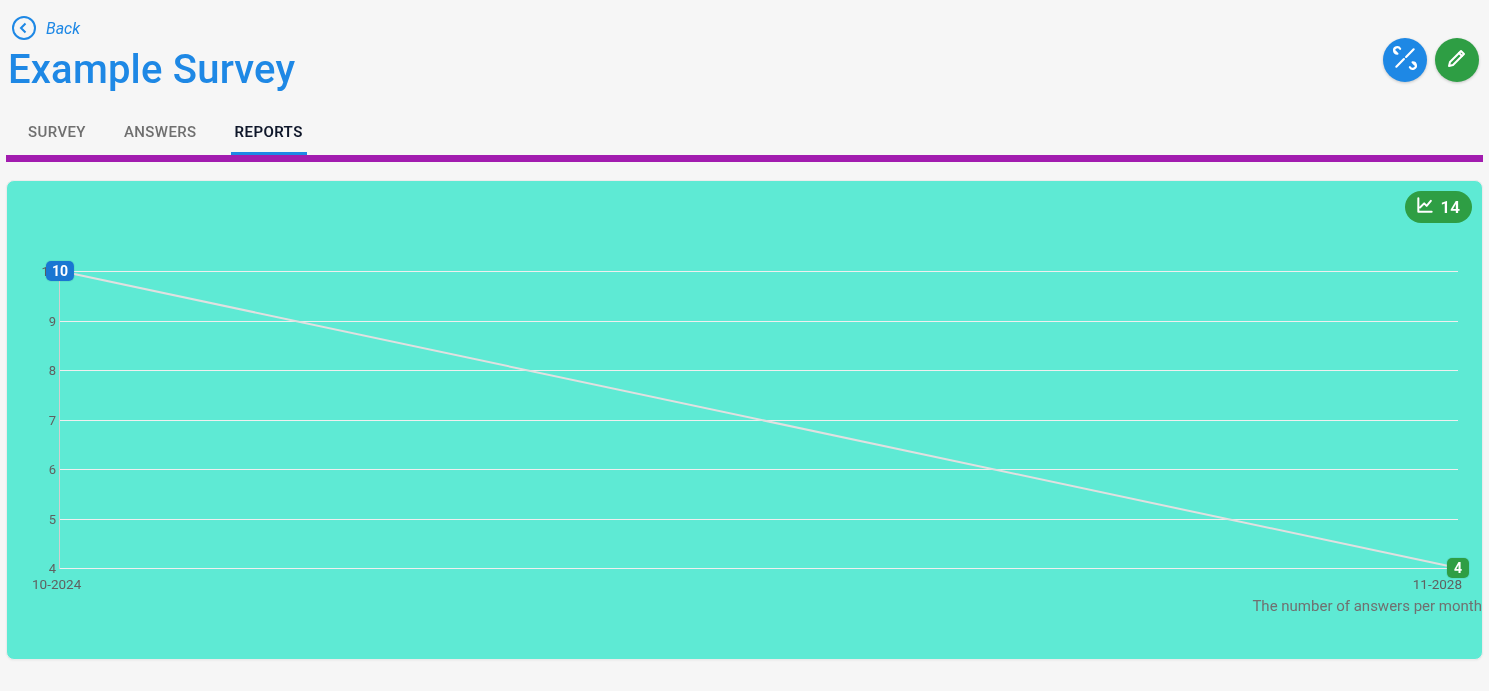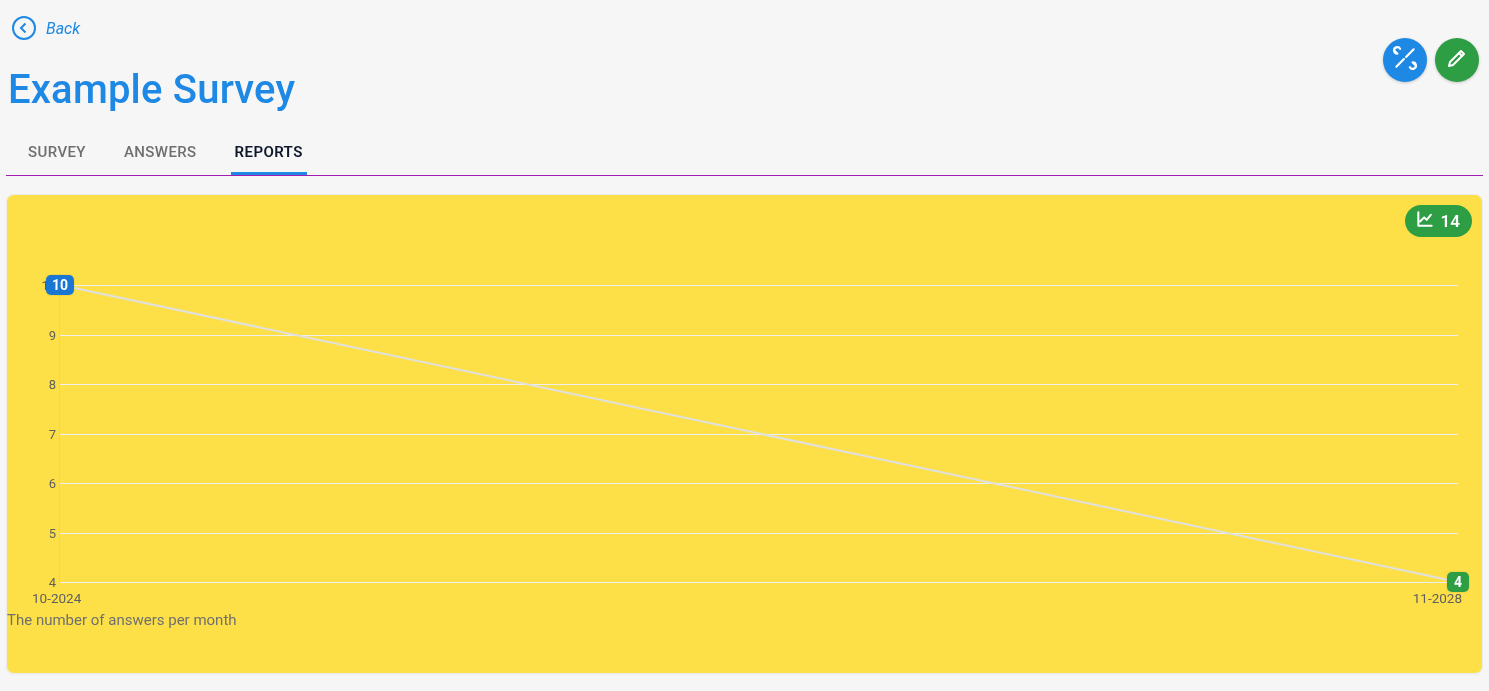--- a/index.html
+++ b/index.html
@@ -14,42 +14,42 @@
 
   
   .header { position: relative; padding: 0 0 0 0; }
   .back-row { display:flex; align-items:center; gap:8px; padding: 6px 0 4px 4px; font-style: italic; }
   .back-circle {
     width:28px; height:28px; display:inline-flex; align-items:center; justify-content:center;
   }
   .back-circle svg { stroke:#1e88e5; }
   .back-text { color:#1e88e5; font-size:16px; cursor:pointer; }
   .title {
-    color:#1e88e5; font-size:40px; font-weight:500; margin:20px 0 18px 2px; letter-spacing:0.2px;
+    color:#1e88e5; font-size:40px; font-weight:500; margin:0 0 18px 2px; letter-spacing:0.2px;
   }
   .actions { position:absolute; right:4px; top:30px; display:flex; gap:8px; }
   .circ-btn {
     width:44px; height:44px; border-radius:50%; display:flex; align-items:center; justify-content:center;
     cursor:pointer; box-shadow: 0 1px 3px rgba(0,0,0,0.2);
   }
   .circ-btn.blue { background:#1e88e5; }
   .circ-btn.green { background:#2e9e44; }
   .circ-btn svg { stroke:#fff; }
 
   
-  .tabs { display:flex; gap:30px; border-bottom:1px solid #a21caf; padding-left:18px; }
+  .tabs { display:flex; gap:30px; border-bottom:7px solid #a21caf; padding-left:18px; }
   .tab {
     padding: 12px 4px 14px 4px; color:#6f6f6f; font-size:15px; letter-spacing:0.4px; cursor:pointer;
     font-weight:500;
   }
   .tab.active { color:#0f172a; border-bottom:3px solid #1e88e5; padding-bottom:2px; font-weight:600; }
 
   
   .card {
-    background:#fde047; border:1px solid #ececec; border-radius:8px; margin-top:18px;
+    background:#5eead4; border:1px solid #ececec; border-radius:8px; margin-top:18px;
     padding: 10px 14px 30px 14px; position:relative; height:480px;
     box-shadow: 0 1px 2px rgba(0,0,0,0.04);
   }
   .pill {
     position:absolute; right:10px; top:10px; background:#2e9e44; color:#fff;
     border-radius:16px; padding:4px 12px 4px 10px; display:flex; align-items:center; gap:6px;
     font-weight:600; font-size:17px; cursor:pointer;
   }
   .pill svg { stroke:#fff; }
 
@@ -70,21 +70,21 @@
   .line-svg { position:absolute; left:0; top:0; width:100%; height:100%; overflow:visible; }
   .badge {
     position:absolute; min-width:22px; padding:2px 6px; border-radius:5px; color:#fff;
     font-weight:700; font-size:14px; text-align:center; transform:translate(-50%,-50%);
     box-shadow:0 0 0 1px rgba(0,0,0,0.05);
   }
   .badge.blue { background:#1976d2; }
   .badge.green { background:#2e9e44; }
 
   .caption {
-    position:absolute; left:0; right:0; bottom:44px; text-align:left; color:#707070; font-size:15px;
+    position:absolute; left:0; right:0; bottom:44px; text-align:right; color:#707070; font-size:15px;
   }
 </style>
 </head>
 <body>
 
 <div class="page">
   <div class="header">
     <div class="back-row">
       <span class="back-circle">
         <svg width="26" height="26" viewBox="0 0 26 26" fill="none" stroke-width="2">

